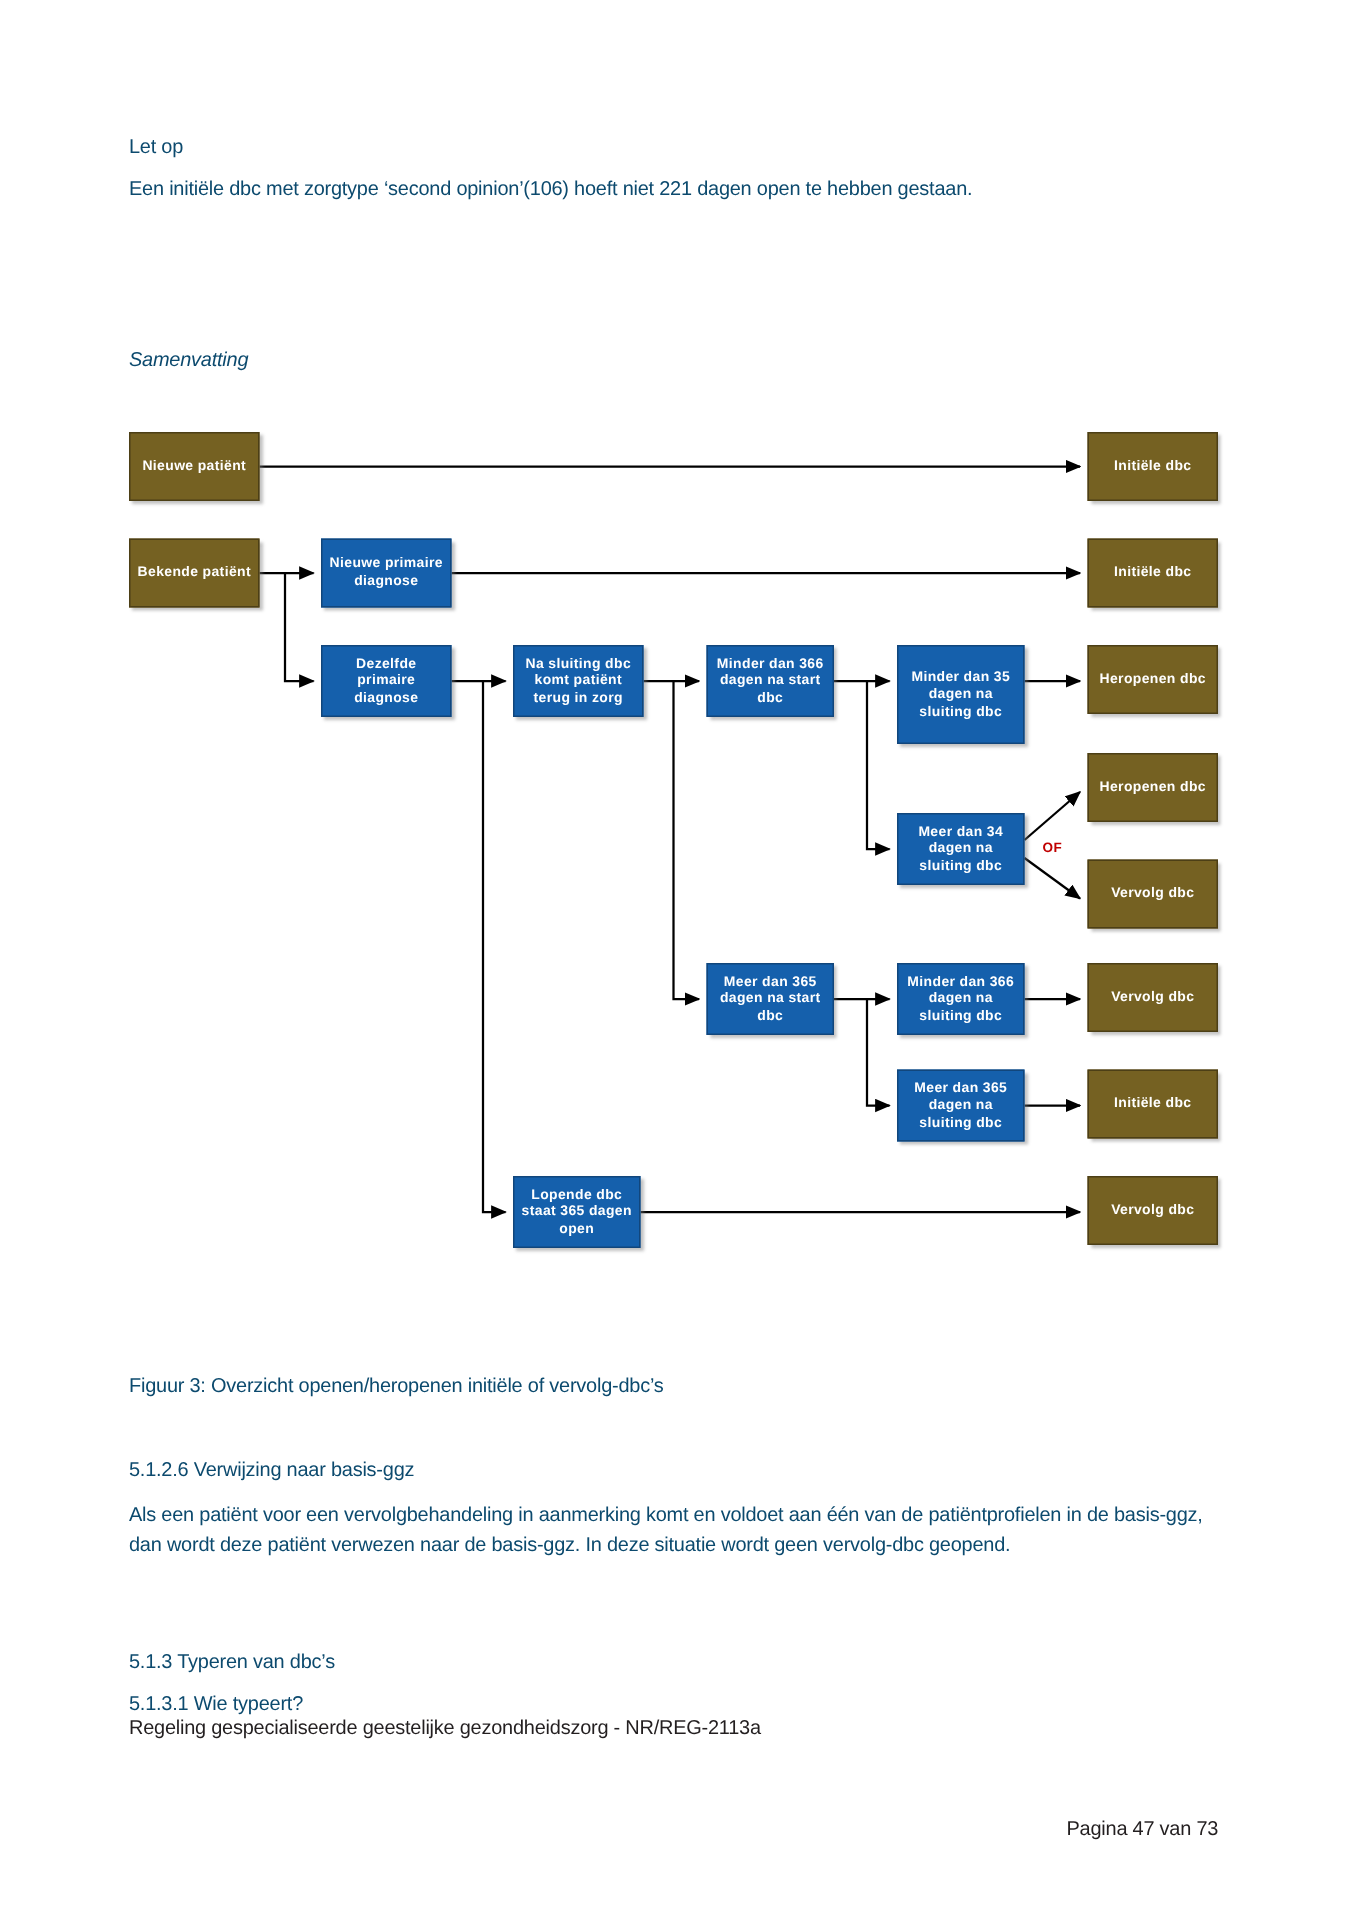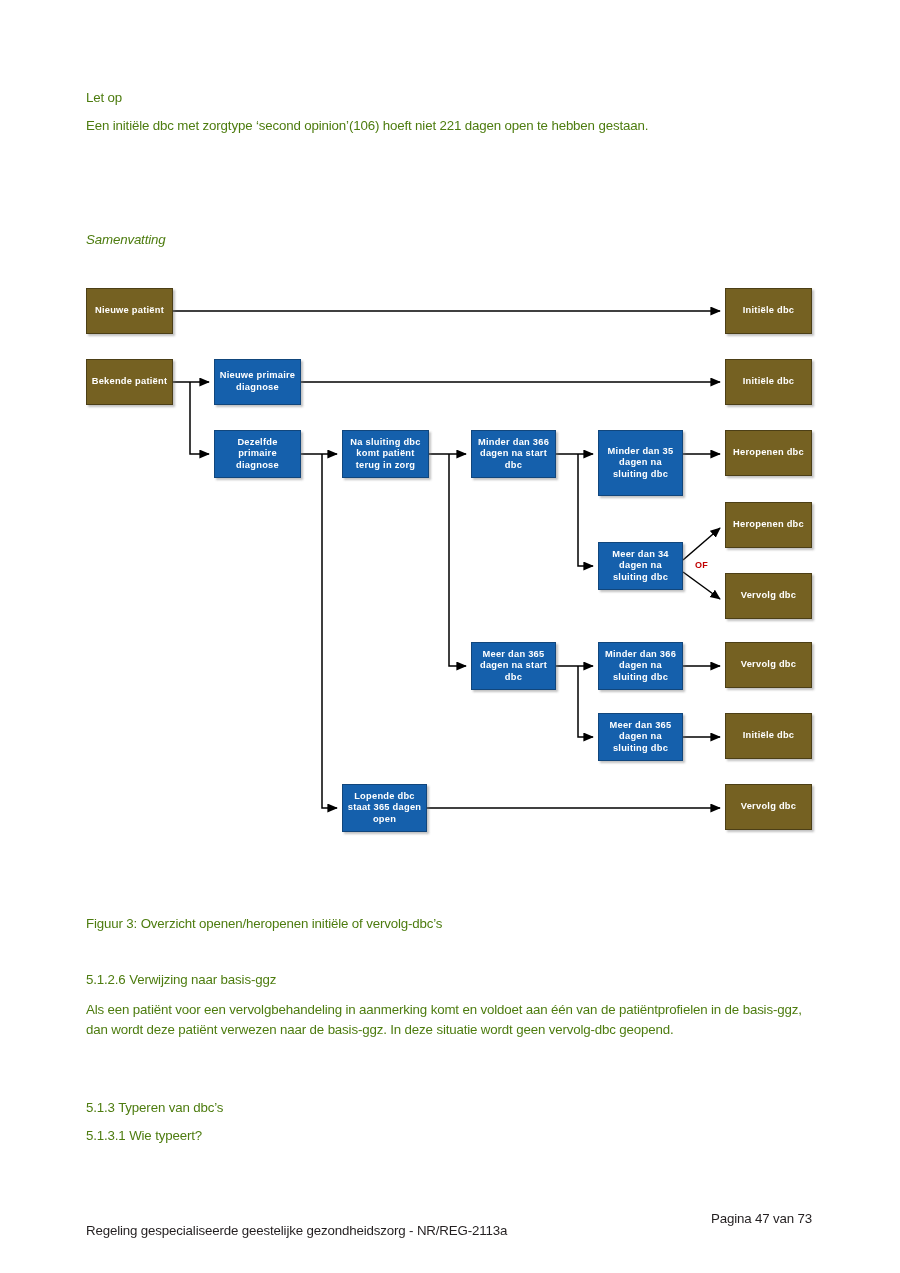--- a/index.html
+++ b/index.html
@@ -17,21 +17,21 @@
     height: 1273px;
     background: #ffffff;
     overflow: hidden;
   }
 
   
   .txt {
     position: absolute;
     font-size: 13.3px;
     line-height: 19.5px;
-    color: #4d7c0f;
+    color: #0c4a6e;
     letter-spacing: -0.15px;
     white-space: pre-wrap;
   }
   .txt.italic { font-style: italic; }
 
   
   #chart {
     position: absolute;
     left: 0;
     top: 0;
@@ -234,16 +234,16 @@
   <div class="txt" style="left:86px; top:914px; width:740px;">Figuur 3: Overzicht openen/heropenen initiële of vervolg-dbc’s</div>
 
   <div class="txt" style="left:86px; top:970px; width:740px;">5.1.2.6 Verwijzing naar basis-ggz</div>
 
   <div class="txt" style="left:86px; top:1000px; width:733px;">Als een patiënt voor een vervolgbehandeling in aanmerking komt en voldoet aan één van de patiëntprofielen in de basis-ggz, dan wordt deze patiënt verwezen naar de basis-ggz. In deze situatie wordt geen vervolg-dbc geopend.</div>
 
   <div class="txt" style="left:86px; top:1098px; width:740px;">5.1.3 Typeren van dbc’s</div>
 
   <div class="txt" style="left:86px; top:1126px; width:740px;">5.1.3.1 Wie typeert?</div>
 
-  <div class="footer-left" style="left:86px; top:1223px;">Regeling gespecialiseerde geestelijke gezondheidszorg - NR/REG-2113a</div>
+  <div class="footer-left" style="left:86px; top:1144px;">Regeling gespecialiseerde geestelijke gezondheidszorg - NR/REG-2113a</div>
   <div class="footer-right" style="left:711px; top:1211px;">Pagina 47 van 73</div>
 
 </div>
 
 </body></html>

